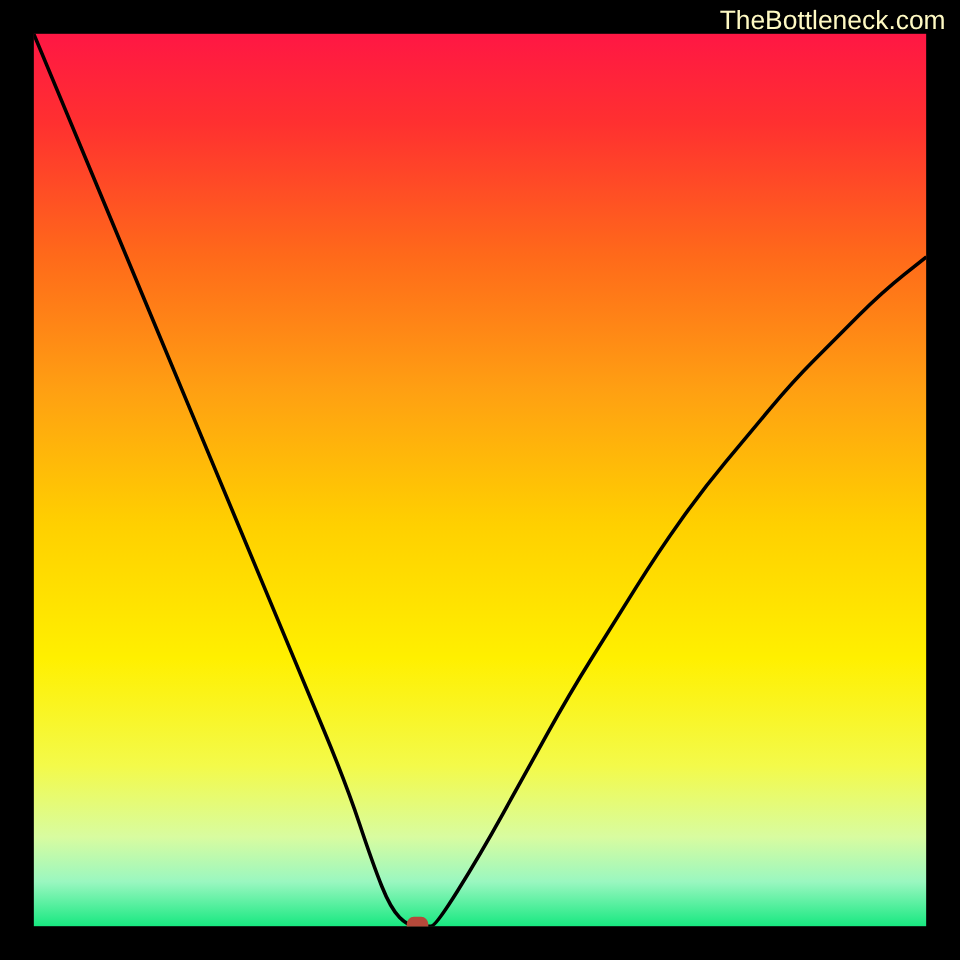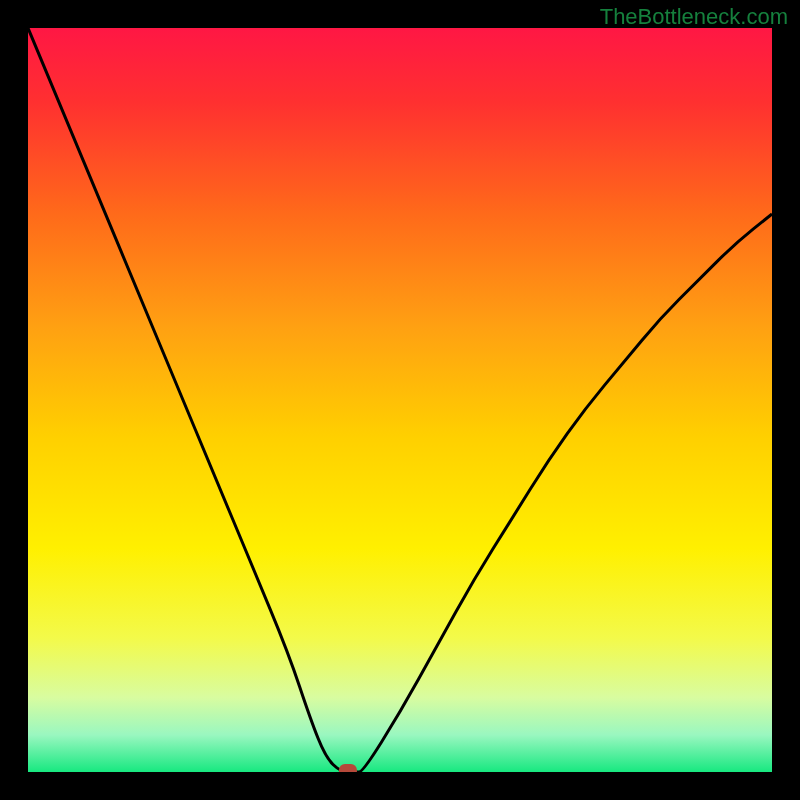--- a/index.html
+++ b/index.html
@@ -14,21 +14,21 @@
   .container {
     width: 800px;
     height: 800px;
     background: #000;
     position: relative;
   }
   .watermark {
     position: absolute;
     top: 4px;
     right: 12px;
-    color: #15803d;
+    color: #fef9c3;
     font-size: 22px;
     font-weight: 500;
     z-index: 10;
   }
   .plot-area {
     position: absolute;
     left: 28px;
     top: 28px;
     width: 744px;
     height: 744px;

